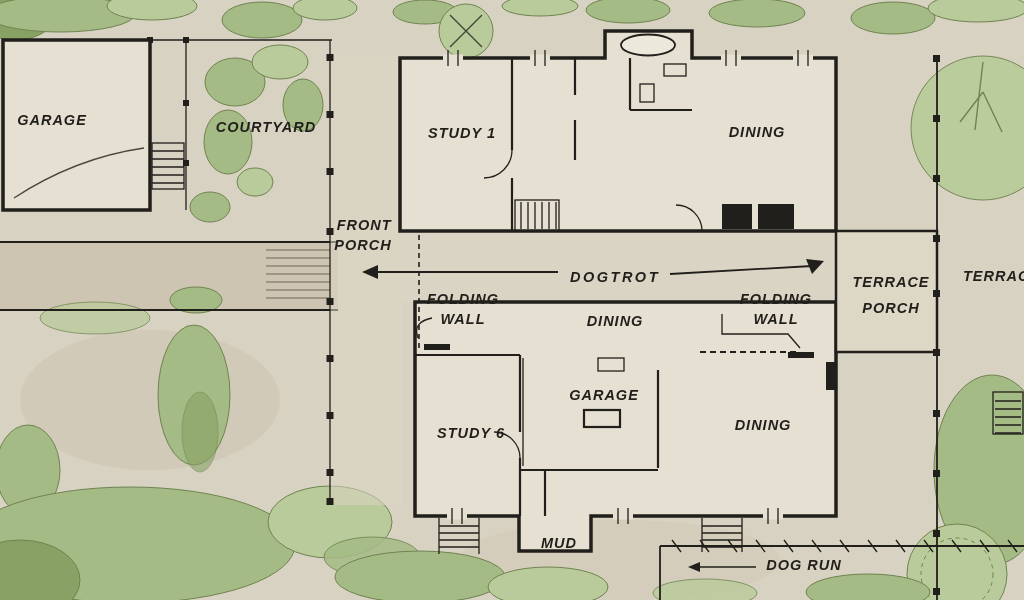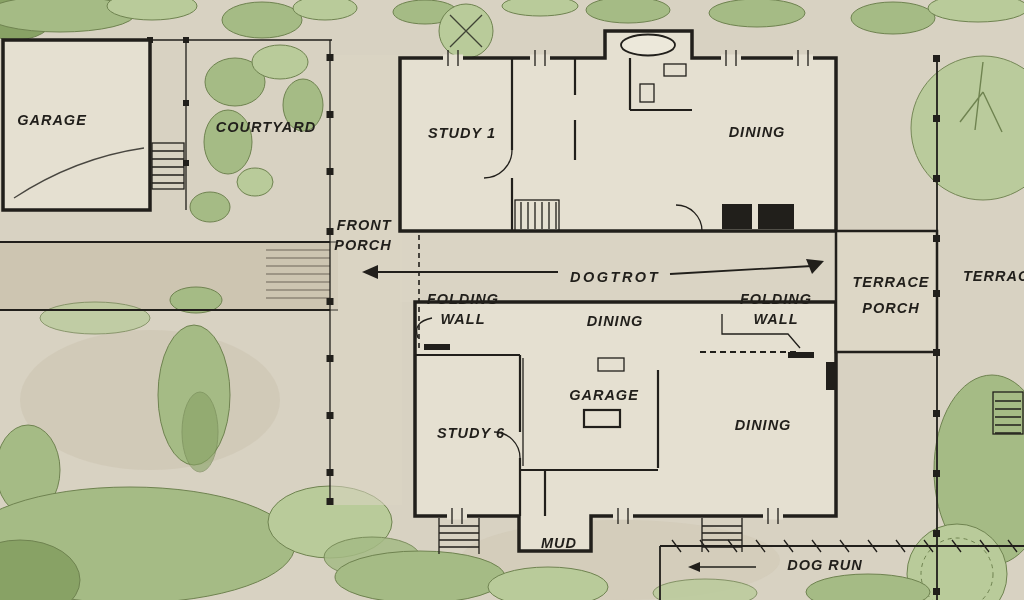--- a/index.html
+++ b/index.html
@@ -241,14 +241,14 @@
   <div class="lbl" style="left:615px;top:322px;">DINING</div>
   <div class="lbl" style="left:776px;top:310px;">FOLDING
 WALL</div>
   <div class="lbl sp" style="left:891px;top:296px;">TERRACE
 PORCH</div>
   <div class="lbl terrace" style="left:963px;top:277px;">TERRACE</div>
   <div class="lbl" style="left:471px;top:434px;">STUDY 6</div>
   <div class="lbl" style="left:604px;top:396px;">GARAGE</div>
   <div class="lbl" style="left:763px;top:426px;">DINING</div>
   <div class="lbl" style="left:559px;top:544px;">MUD</div>
-  <div class="lbl" style="left:825px;top:566px;text-align:center;">DOG RUN</div>
+  <div class="lbl" style="left:804px;top:566px;text-align:center;">DOG RUN</div>
 </div>
 
 </body></html>

